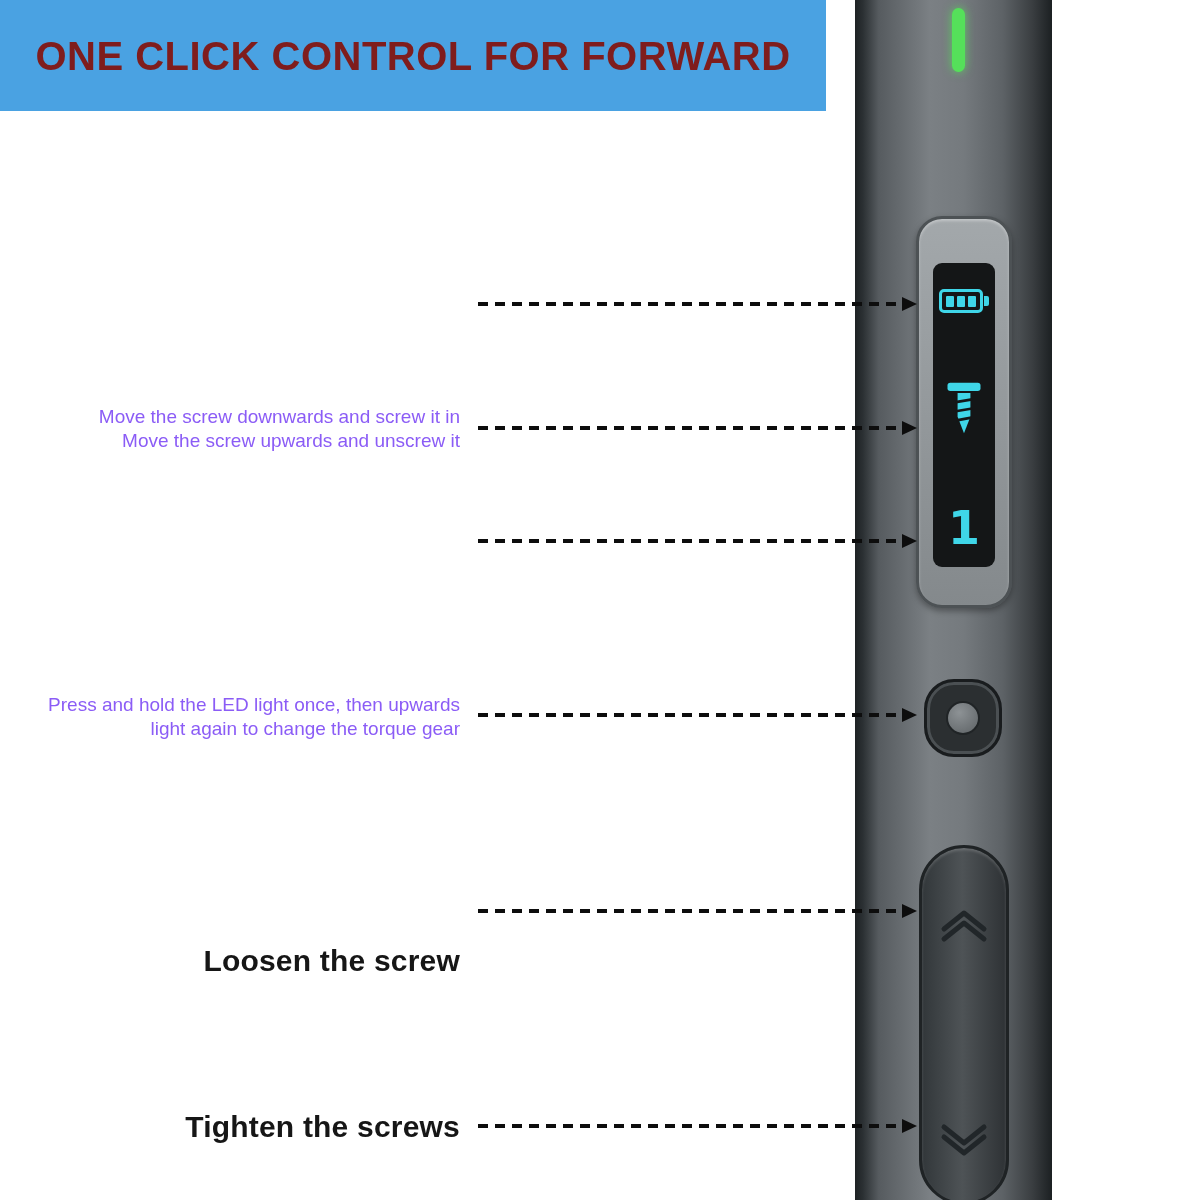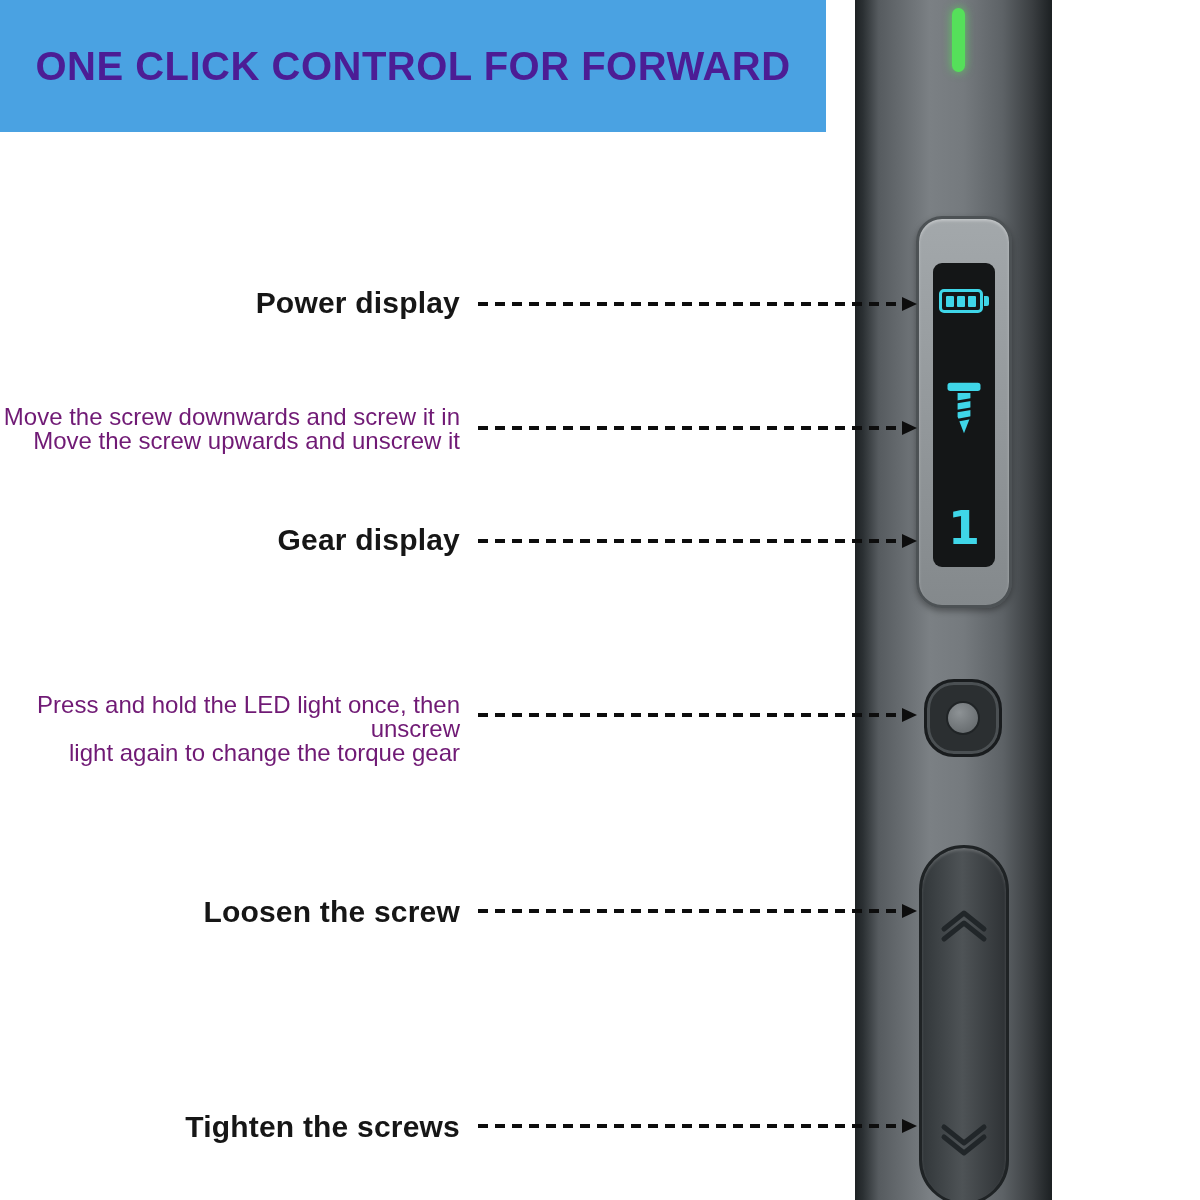--- a/index.html
+++ b/index.html
@@ -1,22 +1,22 @@
 <!DOCTYPE html>
 <html><head>
 <meta charset="utf-8">
 <style>
   * { margin:0; padding:0; box-sizing:border-box; }
   html,body { width:1200px; height:1200px; background:#ffffff; font-family:"Liberation Sans", sans-serif; }
   .stage { position:relative; width:1200px; height:1200px; background:#ffffff; overflow:hidden; }
 
   
   .banner {
-    position:absolute; left:0; top:0; width:826px; height:132px;
-    background:#4aa2e2; color:#4c1d95;
+    position:absolute; left:0; top:0; width:826px; height:111px;
+    background:#4aa2e2; color:#7f1d1d;
     display:flex; flex-direction:column; justify-content:center; align-items:center;
     font-weight:bold; font-size:40px; letter-spacing:0.5px; line-height:58px;
     text-align:center;
   }
 
   
   .device {
     position:absolute; left:855px; top:0; width:197px; height:1200px;
     background:linear-gradient(90deg,#1e2224 0%,#2b3033 4%,#565b5f 12%,#7b8084 38%,#757a7e 55%,#5d6266 75%,#3a3e41 90%,#1c2022 100%);
   }
@@ -73,21 +73,21 @@
     box-shadow:inset 0 2px 3px rgba(255,255,255,0.18);
   }
   .rocker-half { position:absolute; left:0; width:100%; height:110px; display:flex; align-items:center; justify-content:center; }
   .rocker-half.up { top:20px; }
   .rocker-half.down { top:240px; }
   .chevron-down-svg { transform:scaleY(-1); }
 
   
   .callout { position:absolute; right:740px; text-align:right; color:#161616; }
   .callout.large { font-size:30px; font-weight:600; letter-spacing:0.2px; }
-  .callout.small { font-size:24px; font-weight:500; line-height:24px; color:#701a75;text-align:right; }
+  .callout.small { font-size:19px; font-weight:500; line-height:24px; color:#8b5cf6;text-align:right; }
 
   .dash-line {
     position:absolute; left:478px; width:424px; height:4px;
     background:repeating-linear-gradient(90deg,#0d0d0d 0 10px,transparent 10px 17px);
   }
   .dash-line::after {
     content:""; position:absolute; right:-15px; top:-5px;
     border-top:7px solid transparent; border-bottom:7px solid transparent;
     border-left:15px solid #0d0d0d;
   }
@@ -138,43 +138,37 @@
       </div>
       <div class="rocker-half down">
         <svg class="chevron-down-svg" viewBox="0 0 56 40" width="56" height="40">
           <polyline points="8,26 28,10 48,26" fill="none" stroke="#212629" stroke-width="5" stroke-linecap="round" stroke-linejoin="round"></polyline>
           <polyline points="8,36 28,20 48,36" fill="none" stroke="#212629" stroke-width="5" stroke-linecap="round" stroke-linejoin="round"></polyline>
         </svg>
       </div>
     </div>
   </div>
 
-  <div class="callout large" style="top:286px;">
-    <span>Power display</span>
-  </div>
   <div class="dash-line" style="top:302px;"></div>
 
   <div class="callout small" style="top:405px;">
     <div>Move the screw downwards and screw it in</div>
     <div>Move the screw upwards and unscrew it</div>
   </div>
   <div class="dash-line" style="top:426px;"></div>
 
-  <div class="callout large" style="top:523px;">
-    <span>Gear display</span>
-  </div>
   <div class="dash-line" style="top:539px;"></div>
 
   <div class="callout small" style="top:693px;">
-    <div>Press and hold the LED light once, then unscrew</div>
+    <div>Press and hold the LED light once, then upwards</div>
     <div>light again to change the torque gear</div>
   </div>
   <div class="dash-line" style="top:713px;"></div>
 
-  <div class="callout large" style="top:895px;text-align:right;">
+  <div class="callout large" style="top:944px;text-align:right;">
     <span>Loosen the screw</span>
   </div>
   <div class="dash-line" style="top:909px;"></div>
 
   <div class="callout large" style="top:1110px;text-align:center;">
     <span>Tighten the screws</span>
   </div>
   <div class="dash-line" style="top:1124px;"></div>
 
 </div>

